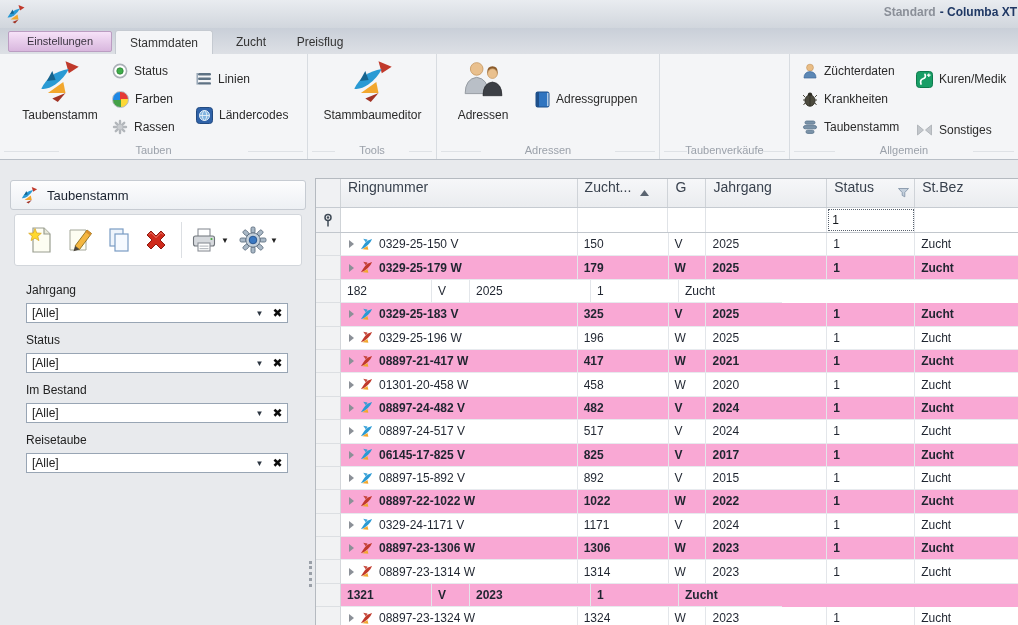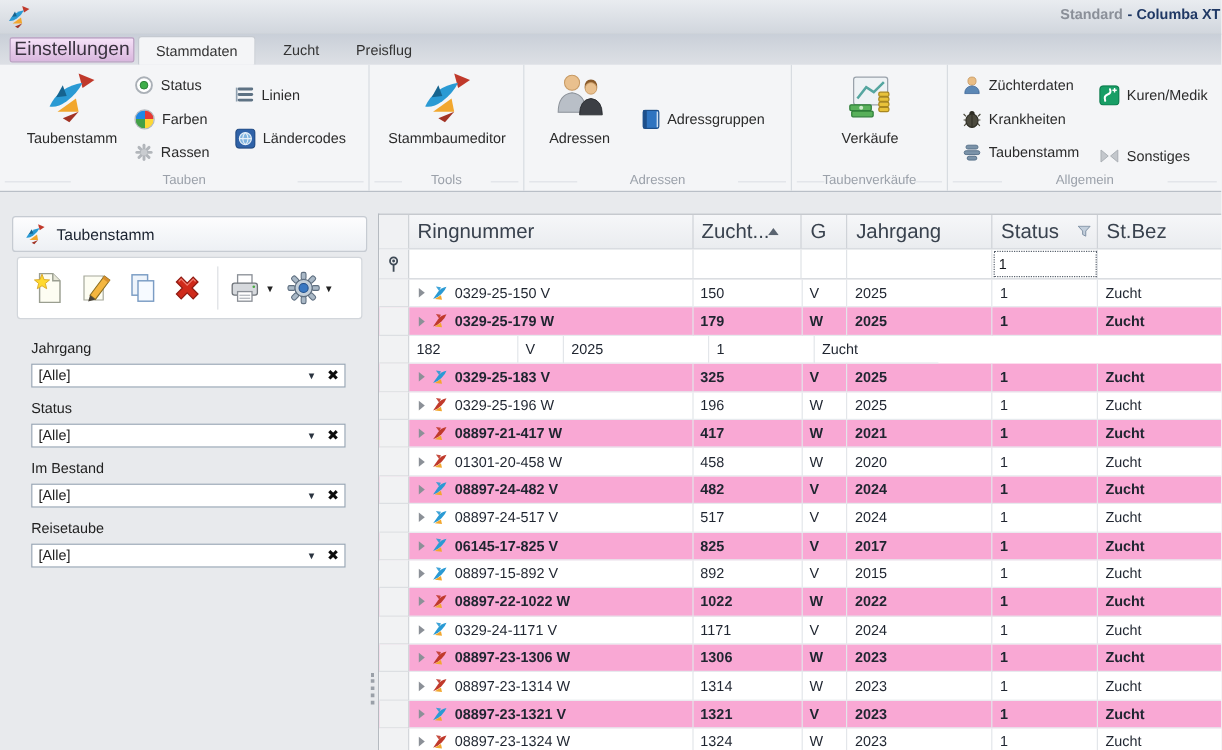--- a/index.html
+++ b/index.html
@@ -9,21 +9,21 @@
   .titlebar{position:absolute;left:0;top:0;width:100%;height:28px;
             background:linear-gradient(#e9ecf0,#d1d6dd);border-bottom:1px solid #c2c7ce;}
   .titlebar .logo{position:absolute;left:6px;top:4px;}
   .title{position:absolute;top:5px;right:-9px;font-size:12px;font-weight:bold;white-space:nowrap;}
   .title .t1{color:#8a8f98;margin-right:4px;}
   .title .t2{color:#1f3864;}
   
   .tabstrip{position:absolute;left:0;top:28px;width:100%;height:26px;
             background:linear-gradient(#c9cfd8,#dde0e5);}
   .appbtn{position:absolute;left:8px;top:3px;width:102px;height:19px;line-height:19px;text-align:center;
-          font-size:16px;color:#3a3340;background:linear-gradient(#f6e2f8,#d9b7de);
+          font-size:11px;color:#3a3340;background:linear-gradient(#f6e2f8,#d9b7de);
           border:1px solid #bb9dc2;border-radius:2px;}
   .tab{position:absolute;top:2px;height:24px;line-height:24px;text-align:center;font-size:12px;color:#333;}
   .tab.active{background:#f4f5f7;border:1px solid #c5cad1;border-bottom:none;border-radius:3px 3px 0 0;box-sizing:border-box;}
   .tab.t-stamm{left:115px;width:98px;}
   .tab.t-zucht{left:224px;width:54px;}
   .tab.t-preis{left:288px;width:64px;}
   
   .ribbon{position:absolute;left:0;top:54px;width:100%;height:105px;background:#f4f5f7;
           border-bottom:1px solid #b9bfc7;}
   .rgroup{position:absolute;top:0;height:105px;border-right:1px solid #d8dce1;box-sizing:border-box;}
@@ -55,21 +55,21 @@
          border:1px solid #98a5b4;display:flex;align-items:center;padding-left:5px;font-size:12px;color:#222;}
   .combo .val{flex:1;}
   .combo .darr{width:17px;text-align:center;color:#2b3440;font-size:8px;}
   .combo .clr{width:19px;text-align:center;color:#0c0c0c;font-size:12px;font-weight:bold;}
   .splitter{position:absolute;left:309px;top:561px;width:3px;height:26px;border-left:3px dotted #9aa0a8;}
   
   .grid{position:absolute;left:315px;top:178px;width:703px;height:447px;background:#fff;
         border-left:1px solid #b5bac0;border-top:1px solid #b5bac0;overflow:hidden;box-sizing:border-box;}
   .thead{display:flex;height:28px;background:linear-gradient(#f6f7f9,#eaecef);border-bottom:1px solid #c6cbd1;}
   .hcell{position:relative;border-right:1px solid #cfd3d8;box-sizing:border-box;display:flex;
-         align-items:center;padding:0 7px;font-size:17px;color:#39424e;}
+         padding:0 7px;font-size:14px;color:#39424e;}
   .tfilter{display:flex;height:24px;background:#fff;border-bottom:1px solid #c2c7cd;}
   .fcell{border-right:1px solid #e0e3e7;box-sizing:border-box;display:flex;align-items:center;
          padding:0 5px;font-size:12px;color:#15181d;}
   .fcell.ind,.hcell.ind{background:#f0f1f3;border-right:1px solid #cfd3d7;justify-content:center;padding:0;}
   .fcell.focus{outline:1px dotted #57606c;outline-offset:-2px;}
   .trow{display:flex;height:23.4px;background:#fff;}
   .trow.alt{background:#f9a8d4;font-weight:bold;}
   .tcell{border-right:1px solid #e3e6ea;border-bottom:1px solid #e7eaee;box-sizing:border-box;
          display:flex;align-items:center;padding:0 6px;font-size:12px;color:#1f2530;overflow:hidden;white-space:nowrap;}
   .tcell.ind{background:#f1f2f3;border-right:1px solid #d4d7db;border-bottom:1px solid #dcdfe2;}
@@ -193,38 +193,20 @@
           <rect x="1" y="1" width="13" height="15" rx="1.5" fill="#2f74c0" stroke="#1d4f8a"></rect>
           <rect x="1" y="1" width="3" height="15" fill="#1d4f8a"></rect>
           <rect x="12.2" y="2" width="1.2" height="13" fill="#cfe0f2"></rect>
         </svg>
         <span>Adressgruppen</span>
       </div>
       <div class="glabel">Adressen</div>
     </div>
 
     <div class="rgroup g-verkaeufe">
-      <div class="bigbtn" style="left:25px;width:80px;">
-        <svg class="bicon" width="42" height="44" viewBox="0 0 40 40">
-          <rect x="7" y="4" width="27" height="22" rx="2" fill="#eef2f5" stroke="#9aa2ab"></rect>
-          <path d="M10 21 L17 12 L23 16 L31 8" stroke="#55a6a0" stroke-width="2" fill="none"></path>
-          <g stroke="#a8871f" fill="#e8c23a">
-              <rect x="27" y="16" width="8" height="3.4" rx="1.2"></rect>
-              <rect x="27" y="20" width="8" height="3.4" rx="1.2"></rect>
-              <rect x="27" y="24" width="8" height="3.4" rx="1.2"></rect>
-              <rect x="27" y="28" width="8" height="3.4" rx="1.2"></rect>
-            </g>
-          <g stroke="#2f7f3a" fill="#58b05a">
-              <rect x="4" y="26" width="17" height="4.6" rx="1"></rect>
-              <rect x="5.5" y="31" width="17" height="4.6" rx="1"></rect>
-            </g>
-          <circle cx="13" cy="28.3" r="1.6" fill="#cdeacb"></circle>
-        </svg>
-        <span>Verkäufe</span>
-      </div>
       <div class="glabel">Taubenverkäufe</div>
     </div>
 
     <div class="rgroup g-allgemein">
       <div class="smallbtn" style="left:12px;top:8px;">
         <svg width="16" height="16" viewBox="0 0 16 16">
           <circle cx="8" cy="4.6" r="3.4" fill="#e9bd85" stroke="#c79a64" stroke-width="0.7"></circle>
           <path d="M2 15 Q2 9 8 8.6 Q14 9 14 15 Z" fill="#5b87b5" stroke="#3f689a" stroke-width="0.7"></path>
         </svg>
         <span>Züchterdaten</span>
@@ -660,29 +642,20 @@
             <span class="ringtxt">08897-23-1314 W</span>
           </div>
           <div class="tcell c2">1314</div>
           <div class="tcell c3">W</div>
           <div class="tcell c4">2023</div>
           <div class="tcell c5">1</div>
           <div class="tcell c6" style="border-right:none;">Zucht</div>
         </div>
         <div class="trow alt">
           <div class="tcell ind c0"></div>
-          <div class="tcell c1">
-            <span class="exp"></span>
-            <svg width="13" height="13" viewBox="0 0 14 14" style="flex:none">
-    <path d="M8 1.5 L3.5 0.8 L6.5 5 Z" fill="#2a9ad4" opacity="0.9"></path>
-    <path d="M1 12 Q5 11 8.5 7.5 Q12 4 13 1 Q8 2 5.5 5.5 Q3 9 1 12 Z" fill="#2a9ad4"></path>
-    <path d="M2.5 12 L8 8.6 L9 12.6 Z" fill="#f2a72e"></path>
-  </svg>
-            <span class="ringtxt">08897-23-1321 V</span>
-          </div>
           <div class="tcell c2">1321</div>
           <div class="tcell c3">V</div>
           <div class="tcell c4">2023</div>
           <div class="tcell c5">1</div>
           <div class="tcell c6" style="border-right:none;">Zucht</div>
         </div>
         <div class="trow">
           <div class="tcell ind c0"></div>
           <div class="tcell c1">
             <span class="exp"></span>

